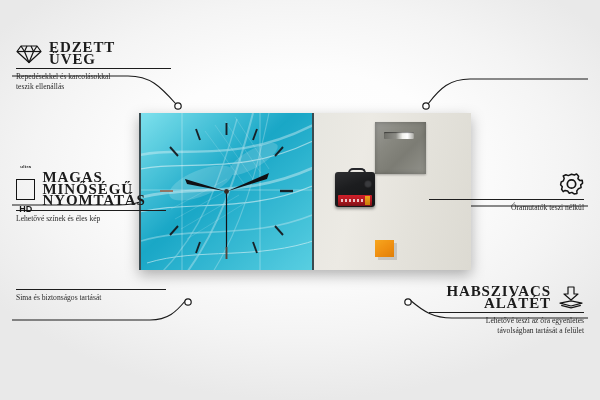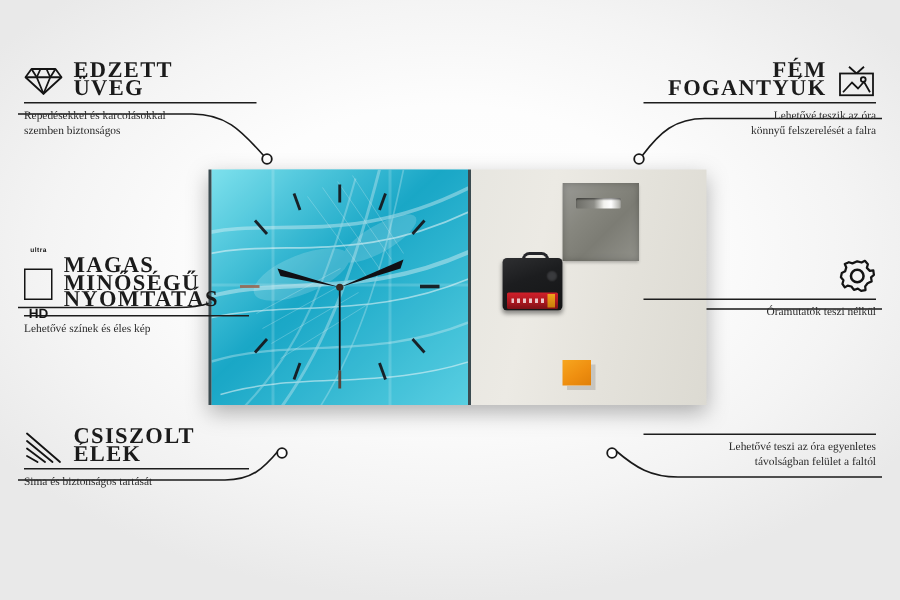--- a/index.html
+++ b/index.html
@@ -233,87 +233,69 @@
           <path d="M1,8.5 H25"></path>
           <path d="M5,3 L8.5,8.5 L13,19.5 L17.5,8.5 L21,3"></path>
           <path d="M8.5,8.5 L11,3 M17.5,8.5 L15,3"></path>
         </g>
       </svg>
       <div class="feat-title">EDZETT
 ÜVEG</div>
     </div>
     <div class="rule"></div>
     <div class="feat-desc">Repedésekkel és karcolásokkal
-szemben biztonságos</div>
+teszik ellenállás</div>
   </div>
 
   <div class="feat left" style="left:16px;top:172px;width:150px;">
     <div class="feat-head">
       <div class="hd-badge">
         <span class="hd-ultra">ultra</span>
         <span class="hd-hd">HD</span>
       </div>
       <div class="feat-title">MAGAS MINŐSÉGŰ
 NYOMTATÁS</div>
     </div>
     <div class="rule"></div>
     <div class="feat-desc">Lehetővé színek és éles kép</div>
   </div>
 
   <div class="feat left" style="left:16px;top:286px;width:150px;">
-    <div class="feat-head">
-      <svg class="ic" width="26" height="22" viewBox="0 0 26 22">
-        <g stroke="#141414" stroke-width="1.25" stroke-linecap="round">
-          <line x1="2" y1="2" x2="24" y2="21"></line>
-          <line x1="2" y1="7" x2="19" y2="21"></line>
-          <line x1="2" y1="12" x2="14" y2="21"></line>
-          <line x1="2" y1="17" x2="9" y2="21"></line>
-        </g>
-      </svg>
-      <div class="feat-title">CSISZOLT
-ÉLEK</div>
-    </div>
     <div class="rule"></div>
     <div class="feat-desc">Sima és biztonságos tartását</div>
   </div>
 
-  <div class="feat right" style="left:429px;top:42px;width:155px;">
-    <div class="feat-head">
-      <div class="feat-title">FÉM
-FOGANTYÚK</div>
-      <svg class="ic" width="26" height="22" viewBox="0 0 26 22">
-        <g stroke="#141414" stroke-width="1.2" fill="none">
-          <rect x="2" y="6" width="22" height="14.5"></rect>
-          <path d="M13,6 L8,1.5 M13,6 L18,1.5"></path>
-          <path d="M4,18.5 L10,12 L14,16 L18,11.5 L22,18.5"></path>
-          <circle cx="17.5" cy="10" r="1.6"></circle>
-        </g>
-      </svg>
-    </div>
-    <div class="rule"></div>
-    <div class="feat-desc">Lehetővé teszik az óra
-könnyű felszerelését a falra</div>
-  </div>
 
   <div class="feat right" style="left:429px;top:172px;width:155px;">
     <div class="feat-head">
       <svg class="ic" width="25" height="24" viewBox="0 0 25 24">
         <g stroke="#141414" stroke-width="1.7" fill="none" stroke-linejoin="round">
           <path d="M12.5,2.2 L15.4,3.0 L17.6,1.9 L19.6,4.2 L18.9,6.6 L20.9,8.6 L23.2,8.2
                    L23.6,11.2 L21.7,12.9 L22.1,15.6 L19.4,16.8 L17.8,18.9 L18.0,21.4
                    L15.1,21.9 L12.9,20.4 L10.3,21.3 L8.6,19.0 L6.1,18.4 L4.2,19.6
                    L2.6,17.3 L3.3,14.8 L1.6,12.8 L2.2,10.0 L4.4,8.9 L5.2,6.3 L4.2,4.0
                    L6.9,2.8 L9.3,3.6 Z" stroke-width="1.5"></path>
           <circle cx="12.5" cy="12" r="4.2"></circle>
         </g>
       </svg>
     </div>
     <div class="rule"></div>
     <div class="feat-desc">Óramutatók teszi nélkül</div>
   </div>
 
   <div class="feat right" style="left:429px;top:286px;width:155px;">
+    <div class="feat-head">
+      <div class="feat-title">HABSZIVACS
+ALÁTÉT</div>
+      <svg class="ic" width="26" height="23" viewBox="0 0 26 23">
+        <g stroke="#141414" stroke-width="1.2" fill="none" stroke-linejoin="round">
+          <path d="M10,1 H16 V8 H20 L13,14 L6,8 H10 Z"></path>
+          <path d="M13,14.8 L24,17.2 L13,20 L2,17.2 Z"></path>
+          <path d="M3.2,19.4 L13,21.9 L22.8,19.4"></path>
+        </g>
+      </svg>
+    </div>
     <div class="rule"></div>
     <div class="feat-desc">Lehetővé teszi az óra egyenletes
-távolságban felület a faltól</div>
+távolságban tartását a felület</div>
   </div>
 
 </div>
 
 </body></html>

